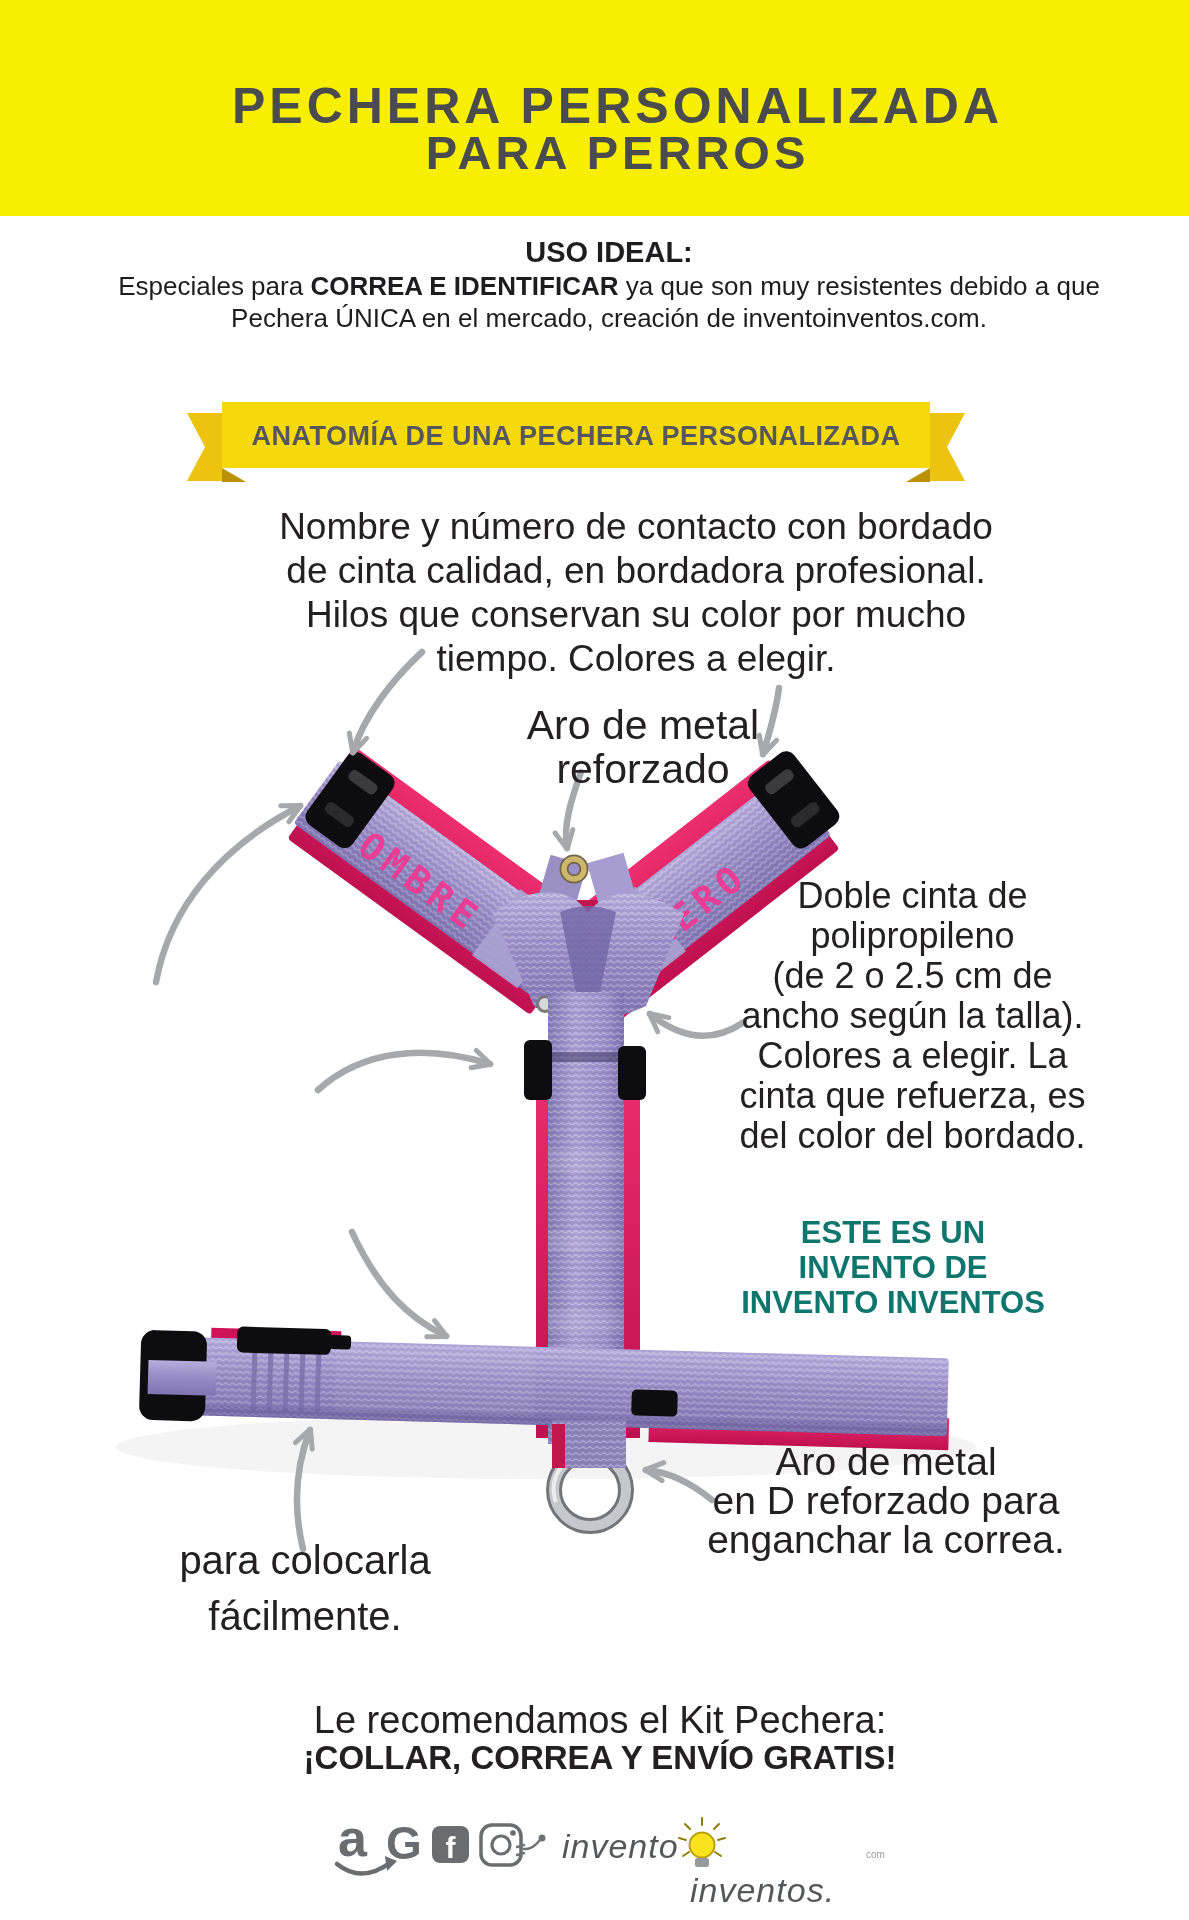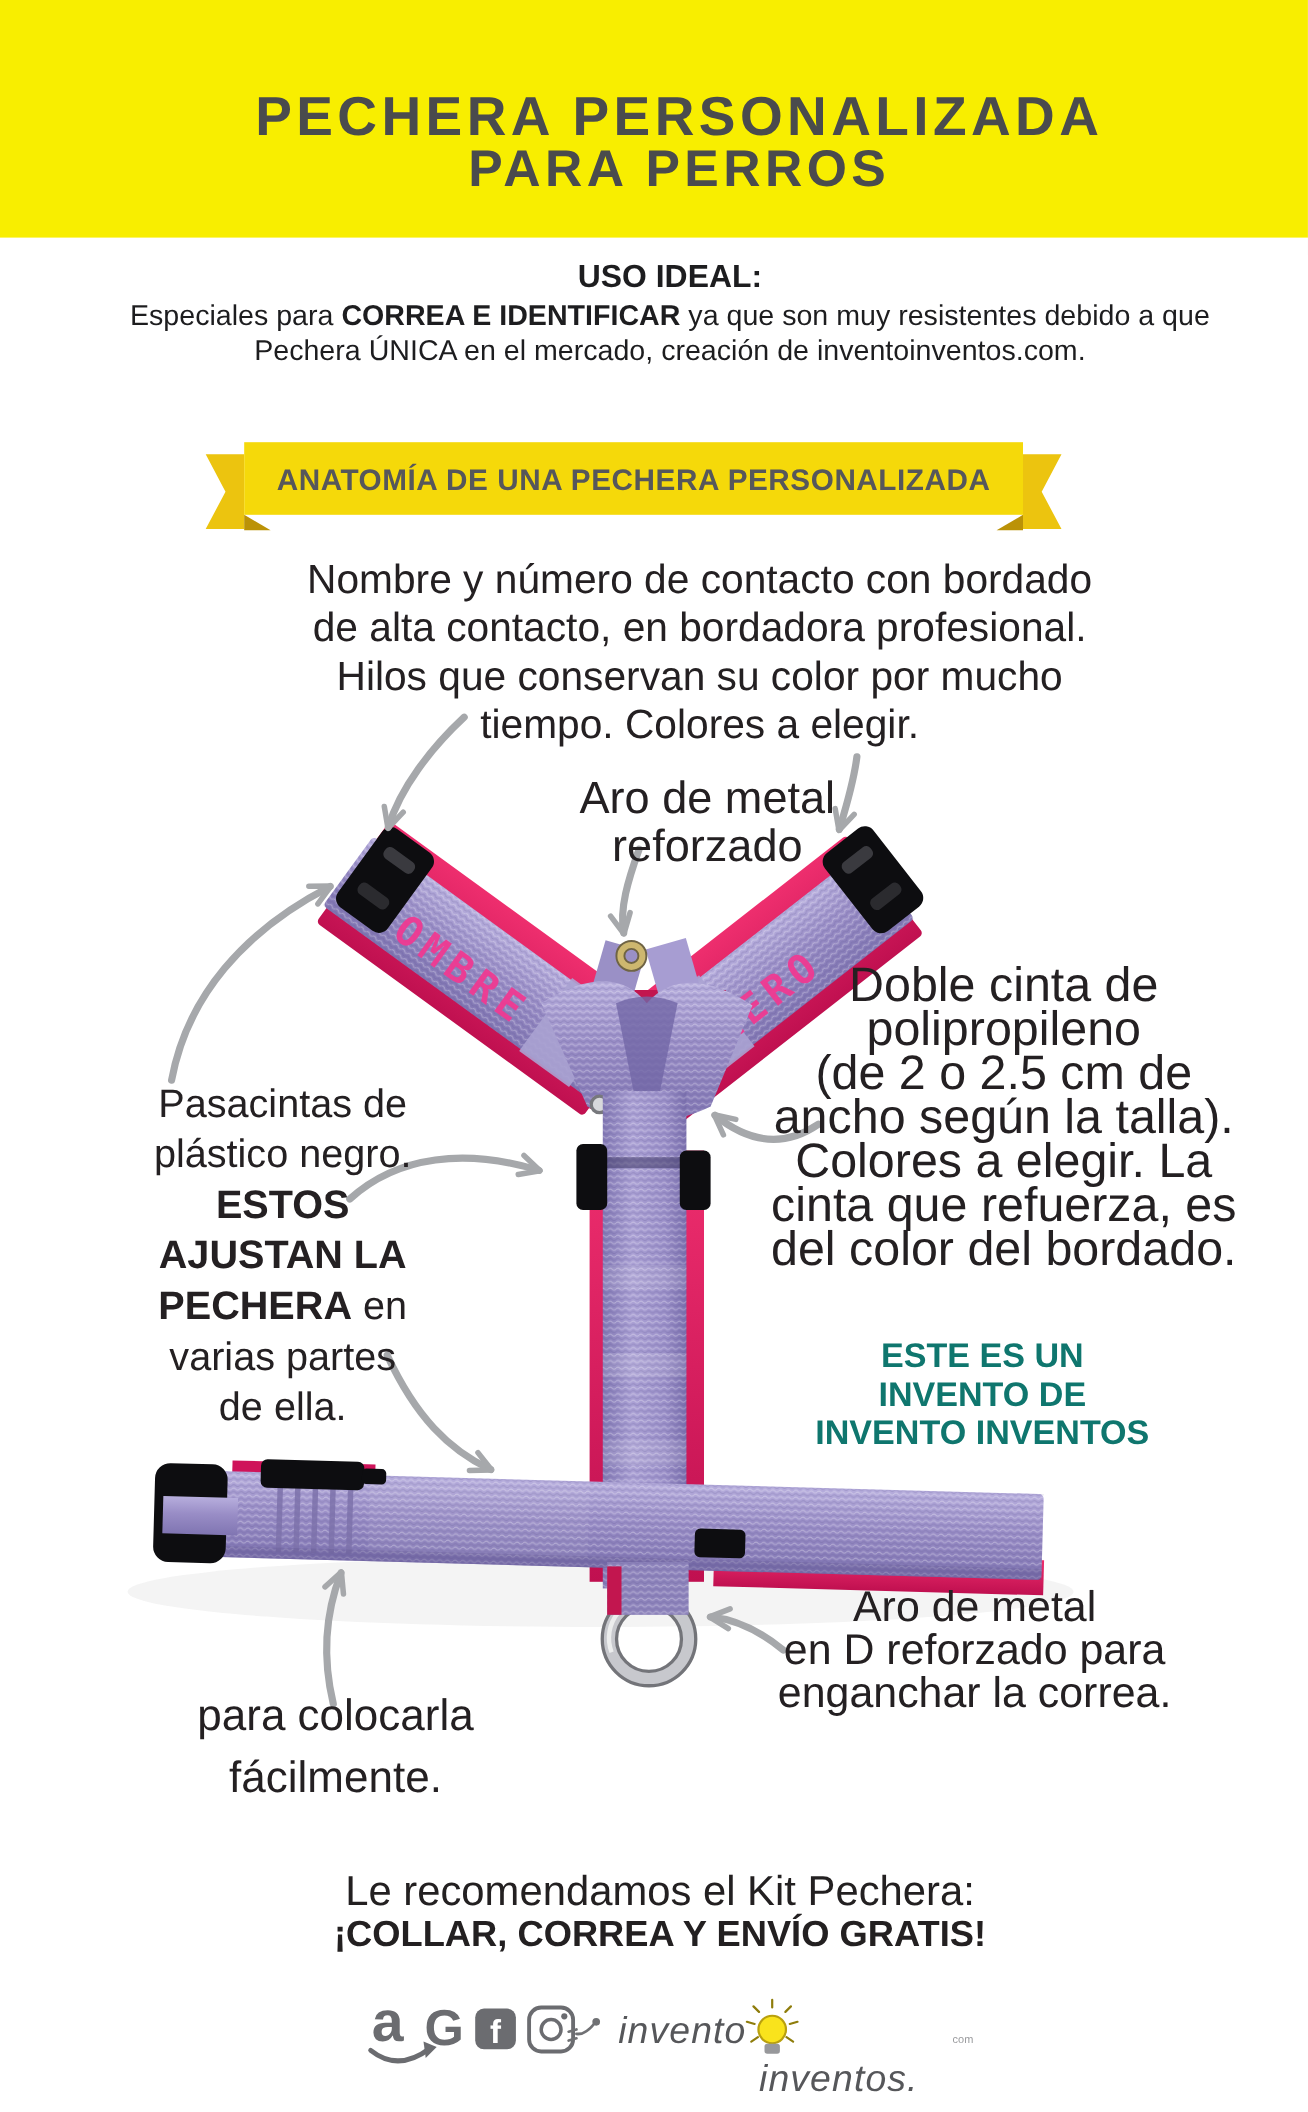--- a/index.html
+++ b/index.html
@@ -17,21 +17,21 @@
   #uso{left:104px;top:234px;width:1010px;color:#1d1d1f;text-align:center;}
   #uso .hd{font-size:29px;font-weight:700;line-height:36px;}
   #uso .ln{font-size:26px;line-height:32px;}
   
   #ribbon-label{left:176px;top:421px;width:800px;text-align:center;
      font-size:27px;font-weight:700;letter-spacing:.5px;color:#56575b;}
   
   #anno-bordado{left:246px;top:505px;width:780px;font-size:37px;line-height:44px;}
   #anno-aro-top{left:443px;top:703px;width:400px;font-size:41px;line-height:44px;}
   #anno-pasacintas{left:62px;top:980px;width:390px;font-size:36px;line-height:46px;}
-  #anno-doble{left:655px;top:876px;width:515px;font-size:44px;line-height:40px;}
+  #anno-doble{left:655px;top:876px;width:515px;font-size:36px;line-height:40px;}
   #anno-invento{left:693px;top:1215px;width:400px;font-size:31px;line-height:35px;font-weight:700;color:#0f766e;}
   #anno-broche{left:110px;top:1532px;width:390px;font-size:40px;line-height:56px;}
   #anno-aro-d{left:646px;top:1442px;width:480px;font-size:39px;line-height:39px;}
   
   #kit{left:300px;top:1702px;width:600px;text-align:center;color:#232021;}
   #kit .l1{font-size:38px;line-height:37px;}
   #kit .l2{font-size:33px;line-height:38px;font-weight:700;}
   
   .sico{position:absolute;color:#6b6c70;}
   #amazon-a{left:338px;top:1812px;font-size:52px;font-weight:700;line-height:52px;}
@@ -208,39 +208,30 @@
   <div id="uso" class="abs">
     <div class="hd">USO IDEAL:</div>
     <div class="ln"><span>Especiales para </span><span class="b">CORREA E IDENTIFICAR</span><span> ya que son muy resistentes debido a que</span></div>
     <div class="ln">Pechera ÚNICA en el mercado, creación de inventoinventos.com.</div>
   </div>
 
   <div id="ribbon-label" class="abs">ANATOMÍA DE UNA PECHERA PERSONALIZADA</div>
 
   <div id="anno-bordado" class="anno">
     <div>Nombre y número de contacto con bordado</div>
-    <div>de alta contacto, en bordadora profesional.</div>
+    <div>de cinta calidad, en bordadora profesional.</div>
     <div>Hilos que conservan su color por mucho</div>
     <div>tiempo. Colores a elegir.</div>
   </div>
 
   <div id="anno-aro-top" class="anno">
     <div>Aro de metal</div>
     <div>reforzado</div>
   </div>
 
-  <div id="anno-pasacintas" class="anno">
-    <div>Pasacintas de</div>
-    <div>plástico negro.</div>
-    <div class="b">ESTOS</div>
-    <div class="b">AJUSTAN LA</div>
-    <div><span class="b">PECHERA</span><span> en</span></div>
-    <div>varias partes</div>
-    <div>de ella.</div>
-  </div>
 
   <div id="anno-doble" class="anno">
     <div>Doble cinta de</div>
     <div>polipropileno</div>
     <div>(de 2 o 2.5 cm de</div>
     <div>ancho según la talla).</div>
     <div>Colores a elegir. La</div>
     <div>cinta que refuerza, es</div>
     <div>del color del bordado.</div>
   </div>

